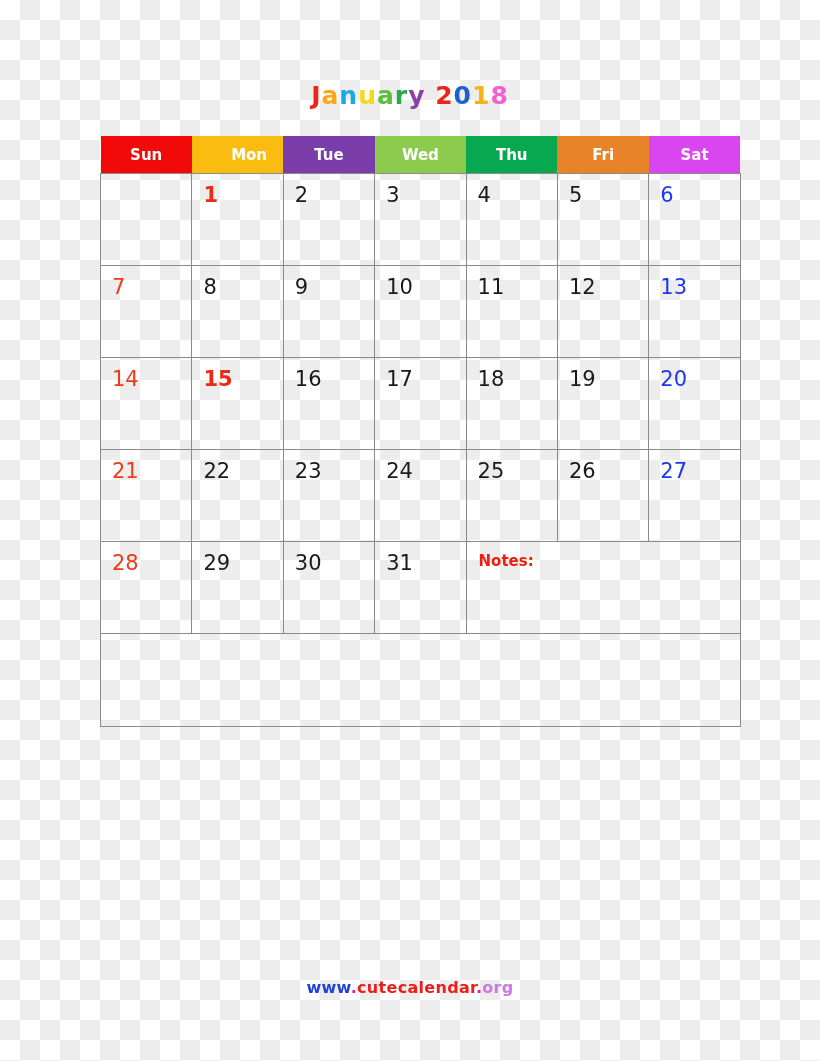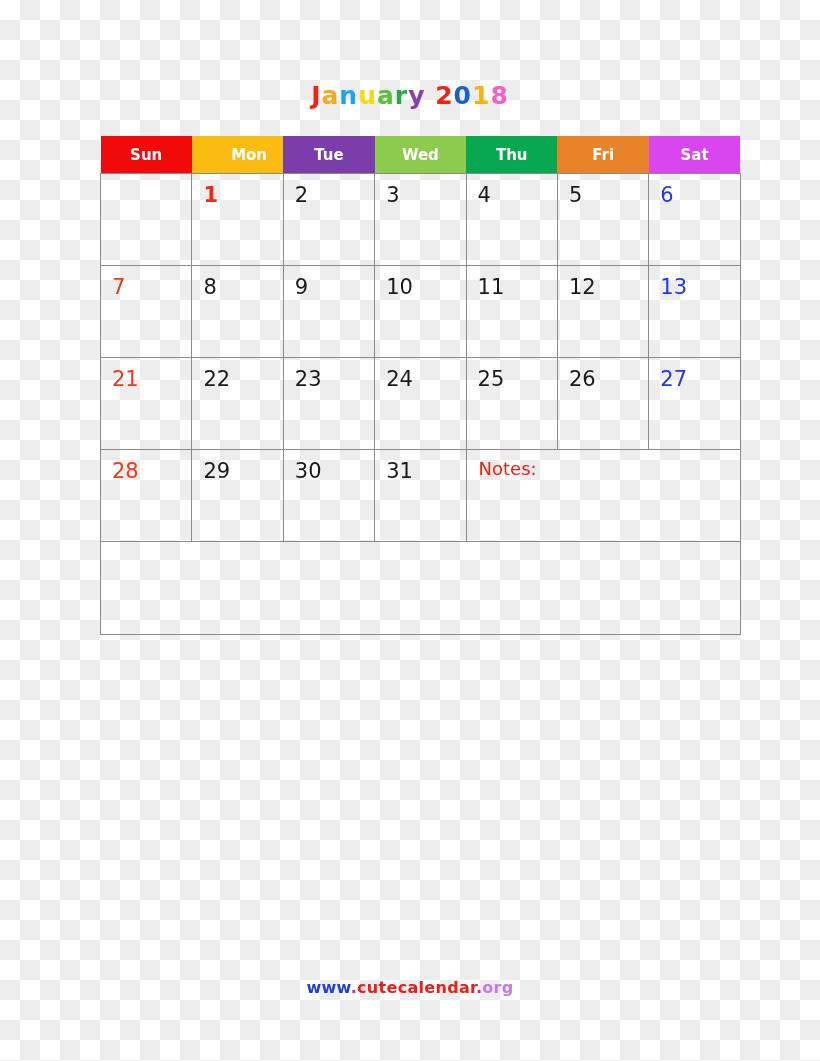--- a/index.html
+++ b/index.html
@@ -79,22 +79,22 @@
     font-weight: normal;
   }
   .daynum.sun   { color: #ef3a1a; }
   .daynum.sat   { color: #1b38f0; }
   .daynum.holiday { color: #ef2a14; font-weight: bold; }
   .daynum.empty { color: transparent; }
 
   .notes-label {
     display: block;
     font-family: "DejaVu Sans", sans-serif;
-    font-size: 18px;
-    font-weight: normal;
+    font-size: 15px;
+    font-weight: bold;
     color: #f01e0f;
     padding: 12px 0 0 12px;
     line-height: 14px;
   }
 
   td.notes-cell { border-left: 1px solid #8a8a8a; }
   td.notes-tail { height: 92px; }
 
   
   .footer {
@@ -178,20 +178,43 @@
         </td>
         <td>
           <span class="daynum ">12</span>
         </td>
         <td>
           <span class="daynum sat">13</span>
         </td>
       </tr>
       <tr>
         <td>
+          <span class="daynum sun">14</span>
+        </td>
+        <td>
+          <span class="daynum holiday">15</span>
+        </td>
+        <td>
+          <span class="daynum ">16</span>
+        </td>
+        <td>
+          <span class="daynum ">17</span>
+        </td>
+        <td>
+          <span class="daynum ">18</span>
+        </td>
+        <td>
+          <span class="daynum ">19</span>
+        </td>
+        <td>
+          <span class="daynum sat">20</span>
+        </td>
+      </tr>
+      <tr>
+        <td>
           <span class="daynum sun">21</span>
         </td>
         <td>
           <span class="daynum ">22</span>
         </td>
         <td>
           <span class="daynum ">23</span>
         </td>
         <td>
           <span class="daynum ">24</span>

